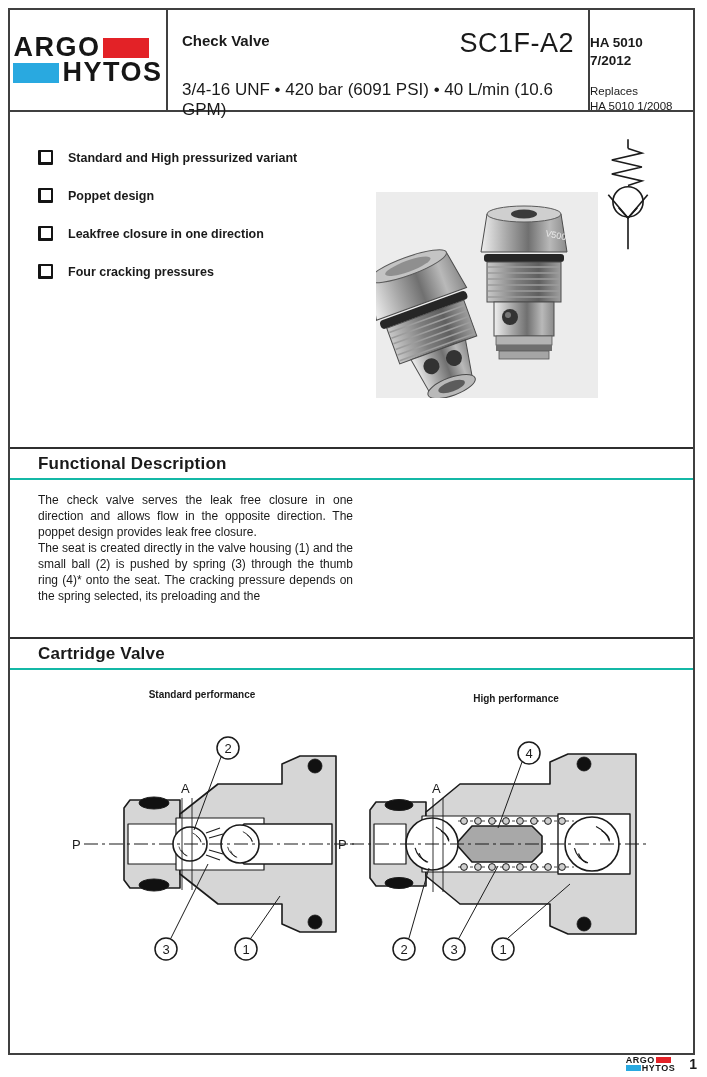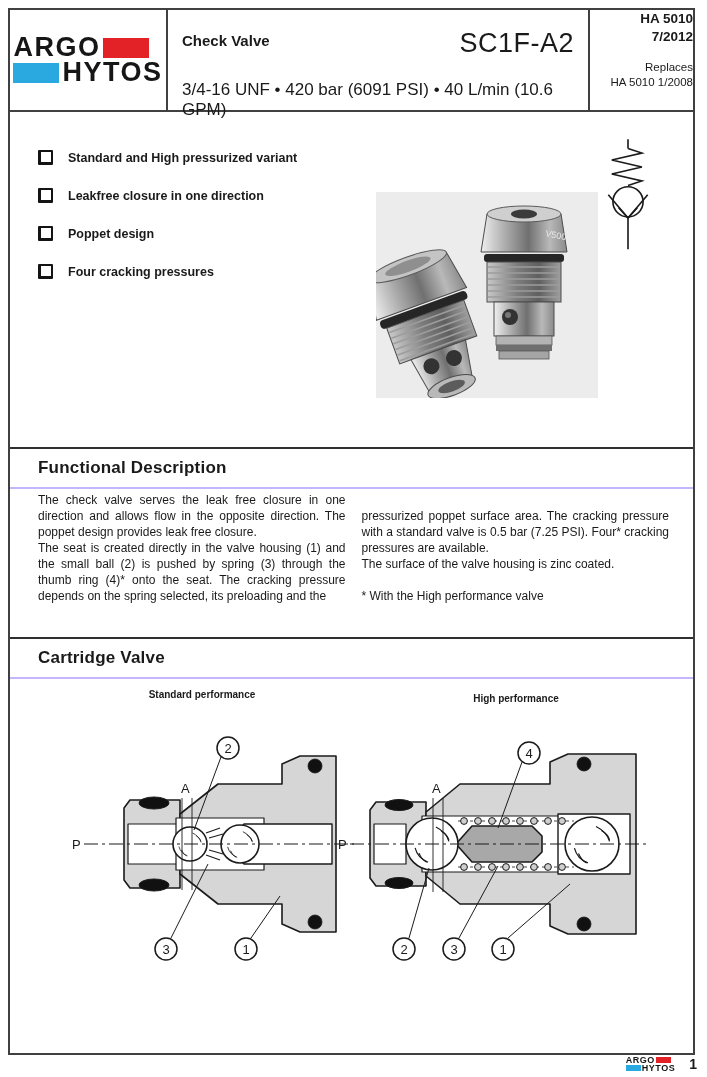--- a/index.html
+++ b/index.html
@@ -4,21 +4,21 @@
 <style>
   html,body{margin:0;padding:0;background:#fff;}
   body{font-family:"Liberation Sans",sans-serif;color:#1a1a1a;}
   #page{position:relative;width:707px;height:1077px;background:#fff;overflow:hidden;}
   #frame{position:absolute;left:8px;top:8px;width:687px;height:1047px;border:2px solid #404040;box-sizing:border-box;background:#fff;}
 
   
   .hdr{position:absolute;left:0;top:0;width:100%;height:102px;border-bottom:2px solid #404040;box-sizing:border-box;display:flex;}
   .hdr-logo-cell{width:158px;border-right:2px solid #404040;box-sizing:border-box;display:flex;align-items:center;justify-content:center;}
   .hdr-mid-cell{flex:1;position:relative;border-right:2px solid #404040;box-sizing:border-box;}
-  .hdr-right-cell{width:103px;box-sizing:border-box;text-align:right;padding-top:0;}
+  .hdr-right-cell{width:103px;box-sizing:border-box;text-align:left;padding-top:24px;}
 
   .logo{display:inline-block;}
   .logo-row{display:flex;align-items:center;height:25px;line-height:25px;}
   .logo-txt{font-weight:bold;font-size:27px;letter-spacing:1.5px;color:#161616;}
   .logo-red{width:46px;height:20px;margin-left:3px;}
   .logo-cyan{width:46px;height:20px;margin-right:3px;}
 
   .hdr-family{position:absolute;left:14px;top:22px;font-size:15px;font-weight:bold;}
   .hdr-specs{position:absolute;left:14px;top:70px;font-size:17px;}
   .hdr-model{position:absolute;right:14px;top:18px;font-size:27px;font-weight:normal;letter-spacing:.5px;}
@@ -29,27 +29,27 @@
   .features{position:absolute;left:28px;top:140px;width:330px;}
   .feature{display:flex;align-items:center;margin-bottom:23px;}
   .chk{width:10px;height:10px;border:2.4px solid #141414;border-left-width:3px;border-bottom-width:3px;border-radius:1px;margin-right:15px;flex:0 0 auto;}
   .feature-label{font-size:12.5px;font-weight:bold;}
 
   
   .photo{position:absolute;left:366px;top:182px;width:222px;height:206px;}
   .cv-symbol{position:absolute;left:592px;top:128px;width:52px;height:116px;}
 
   
-  .band{position:absolute;left:0;width:100%;height:42px;border-top:2px solid #2f2f2f;border-bottom:2px solid #c4b5fd;box-sizing:border-box;display:flex;align-items:center;}
+  .band{position:absolute;left:0;width:100%;height:33px;border-top:2px solid #2f2f2f;border-bottom:2px solid #14b8a6;box-sizing:border-box;display:flex;align-items:center;}
   .band-title{font-size:17px;font-weight:bold;margin-left:28px;letter-spacing:.2px;}
   #band-fd{top:437px;}
   #band-cartridge{top:627px;}
 
   
-  .fd-cols{position:absolute;left:28px;top:482px;width:631px;display:flex;align-items:flex-end;}
+  .fd-cols{position:absolute;left:28px;top:482px;width:631px;display:flex;}
   .fd-col{width:315px;font-size:12px;line-height:16px;text-align:justify;}
   .fd-col + .fd-col{margin-left:16px;}
   .fd-col p{margin:0;}
   .fd-note{margin-top:16px !important;text-align:left;}
 
   
   .diag-label{position:absolute;font-size:10px;font-weight:bold;text-align:center;width:220px;}
   #lbl-standard{left:82px;top:679px;}
   #lbl-high{left:396px;top:683px;}
   .diag{position:absolute;top:716px;}
@@ -100,25 +100,25 @@
       </div>
     </div>
 
     <div class="features">
       <div class="feature">
         <span class="chk"></span>
         <span class="feature-label">Standard and High pressurized variant</span>
       </div>
       <div class="feature">
         <span class="chk"></span>
-        <span class="feature-label">Leakfree closure in one direction</span>
+        <span class="feature-label">Poppet design</span>
       </div>
       <div class="feature">
         <span class="chk"></span>
-        <span class="feature-label">Poppet design</span>
+        <span class="feature-label">Leakfree closure in one direction</span>
       </div>
       <div class="feature">
         <span class="chk"></span>
         <span class="feature-label">Four cracking pressures</span>
       </div>
     </div>
 
     <svg class="cv-symbol" viewBox="0 0 44 100">
       <g fill="none" stroke="#1b1b1b" stroke-width="1.4">
         <line x1="22" y1="1" x2="22" y2="9"></line>
@@ -195,25 +195,20 @@
     </svg>
 
     <div class="band" id="band-fd">
       <div class="band-title">Functional Description</div>
     </div>
     <div class="fd-cols">
       <div class="fd-col">
         <p>The check valve serves the leak free closure in one direction and allows flow in the opposite direction. The poppet design provides leak free closure.</p>
         <p>The seat is created directly in the valve housing (1) and the small ball (2) is pushed by spring (3) through the thumb ring (4)* onto the seat. The cracking pressure depends on the spring selected, its preloading and the</p>
       </div>
-      <div class="fd-col">
-        <p>pressurized poppet surface area. The cracking pressure with a standard valve is 0.5 bar (7.25 PSI).  Four* cracking pressures are available.</p>
-        <p>The surface of the valve housing is zinc coated.</p>
-        <p class="fd-note">* With the High performance valve</p>
-      </div>
     </div>
 
     <div class="band" id="band-cartridge">
       <div class="band-title">Cartridge Valve</div>
     </div>
     <div class="diag-label" id="lbl-standard">Standard performance</div>
     <div class="diag-label" id="lbl-high">High performance</div>
 
     <svg class="diag" id="diag-standard" viewBox="0 0 290 240">
       <g stroke="#1b1b1b" stroke-linejoin="round">

